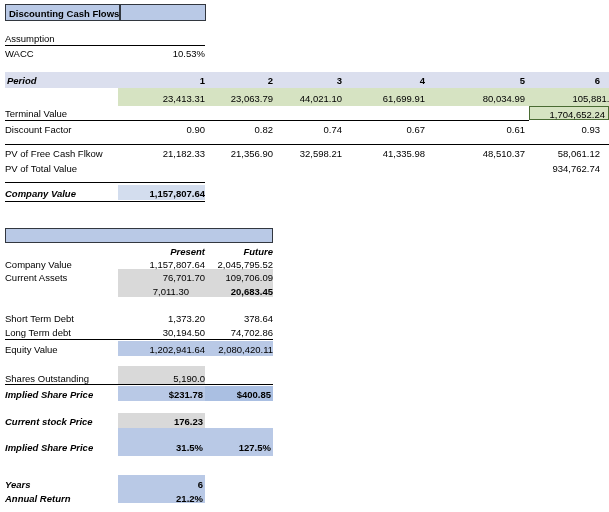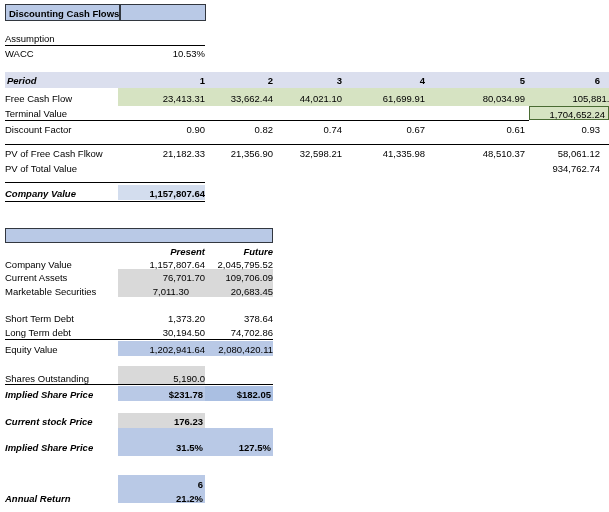--- a/index.html
+++ b/index.html
@@ -89,23 +89,22 @@
   <div class="c lbl bi" style="left:7px; top:75px; width:100px;">Period</div>
 
   <div class="c num bold" style="left:125px; top:75px; width:80px;">1</div>
   <div class="c num bold" style="left:208px; top:75px; width:65px;">2</div>
   <div class="c num bold" style="left:277px; top:75px; width:65px;">3</div>
   <div class="c num bold" style="left:346px; top:75px; width:79px;">4</div>
   <div class="c num bold" style="left:429px; top:75px; width:96px;">5</div>
   <div class="c num bold" style="left:529px; top:75px; width:71px;">6</div>
 
   <div class="fill fill-green" style="left:118px; top:88px; width:491px; height:18px;"></div>
-  <div class="c lbl" style="left:5px; top:93px; width:115px;">Free Cash Flow</div>
   <div class="c num" style="left:125px; top:93px; width:80px;">23,413.31</div>
-  <div class="c num" style="left:208px; top:93px; width:65px;">33,662.44</div>
+  <div class="c num" style="left:208px; top:93px; width:65px;">23,063.79</div>
   <div class="c num" style="left:277px; top:93px; width:65px;">44,021.10</div>
   <div class="c num" style="left:346px; top:93px; width:79px;">61,699.91</div>
   <div class="c num" style="left:429px; top:93px; width:96px;">80,034.99</div>
   <div class="c num" style="left:549px; top:93px; width:71px;">105,881.43</div>
 
   <div class="fill fill-green-box" style="left:529px; top:106px; width:80px; height:14px;"></div>
   <div class="c lbl" style="left:5px; top:108px; width:115px;">Terminal Value</div>
   <div class="c num" style="left:529px; top:109px; width:76px;">1,704,652.24</div>
   <div class="rule rule-med" style="left:5px; top:120px; width:524px;"></div>
 
@@ -145,23 +144,22 @@
   <div class="fill fill-gray" style="left:118px; top:269px; width:155px; height:28px;"></div>
 
   <div class="c lbl" style="left:5px; top:259px; width:115px;">Company Value</div>
   <div class="c num" style="left:120px; top:259px; width:85px;">1,157,807.64</div>
   <div class="c num" style="left:208px; top:259px; width:65px;">2,045,795.52</div>
 
   <div class="c lbl" style="left:5px; top:272px; width:115px;">Current Assets</div>
   <div class="c num" style="left:120px; top:272px; width:85px;">76,701.70</div>
   <div class="c num" style="left:208px; top:272px; width:65px;">109,706.09</div>
 
-  <div class="c lbl" style="left:5px; top:286px; width:115px;">Marketable Securities</div>
   <div class="c num" style="left:104px; top:286px; width:85px;">7,011.30</div>
-  <div class="c num" style="left:208px; top:286px; width:65px;">20,683.45</div>
+  <div class="c num" style="left:208px; top:286px; width:65px;font-weight:bold;">20,683.45</div>
 
   <div class="c lbl" style="left:5px; top:313px; width:115px;">Short Term Debt</div>
   <div class="c num" style="left:120px; top:313px; width:85px;">1,373.20</div>
   <div class="c num" style="left:208px; top:313px; width:65px;">378.64</div>
 
   <div class="c lbl" style="left:5px; top:327px; width:115px;">Long Term debt</div>
   <div class="c num" style="left:120px; top:327px; width:85px;">30,194.50</div>
   <div class="c num" style="left:208px; top:327px; width:65px;">74,702.86</div>
 
   <div class="rule rule-med" style="left:5px; top:339px; width:268px;"></div>
@@ -173,31 +171,32 @@
 
   <div class="fill fill-gray" style="left:118px; top:366px; width:87px; height:18px;"></div>
   <div class="c lbl" style="left:5px; top:373px; width:115px;">Shares Outstanding</div>
   <div class="c num" style="left:120px; top:373px; width:85px;">5,190.0</div>
   <div class="rule rule-med" style="left:5px; top:384px; width:268px;"></div>
 
   <div class="fill fill-blue" style="left:118px; top:386px; width:87px; height:15px;"></div>
   <div class="fill fill-blue2" style="left:205px; top:386px; width:68px; height:15px;"></div>
   <div class="c lbl bi" style="left:5px; top:389px; width:115px;">Implied Share Price</div>
   <div class="c num bold" style="left:120px; top:389px; width:83px;">$231.78</div>
-  <div class="c num bold" style="left:208px; top:389px; width:63px;">$182.05</div>
+  <div class="c num bold" style="left:208px; top:389px; width:63px;">$400.85</div>
 
   <div class="fill fill-gray" style="left:118px; top:413px; width:87px; height:15px;"></div>
   <div class="c lbl bi" style="left:5px; top:416px; width:115px;">Current stock Price</div>
   <div class="c num bold" style="left:120px; top:416px; width:83px;">176.23</div>
 
   <div class="fill fill-blue" style="left:118px; top:428px; width:155px; height:28px;"></div>
 
   <div class="c lbl bi" style="left:5px; top:442px; width:115px;">Implied Share Price</div>
   <div class="c num bold" style="left:120px; top:442px; width:83px;">31.5%</div>
   <div class="c num bold" style="left:208px; top:442px; width:63px;">127.5%</div>
 
   <div class="fill fill-blue" style="left:118px; top:475px; width:87px; height:28px;"></div>
+  <div class="c lbl bi" style="left:5px; top:479px; width:115px;">Years</div>
   <div class="c num bold" style="left:120px; top:479px; width:83px;">6</div>
 
   <div class="c lbl bi" style="left:5px; top:493px; width:115px;">Annual Return</div>
   <div class="c num bold" style="left:120px; top:493px; width:83px;">21.2%</div>
 
 </div>
 
 </body></html>

